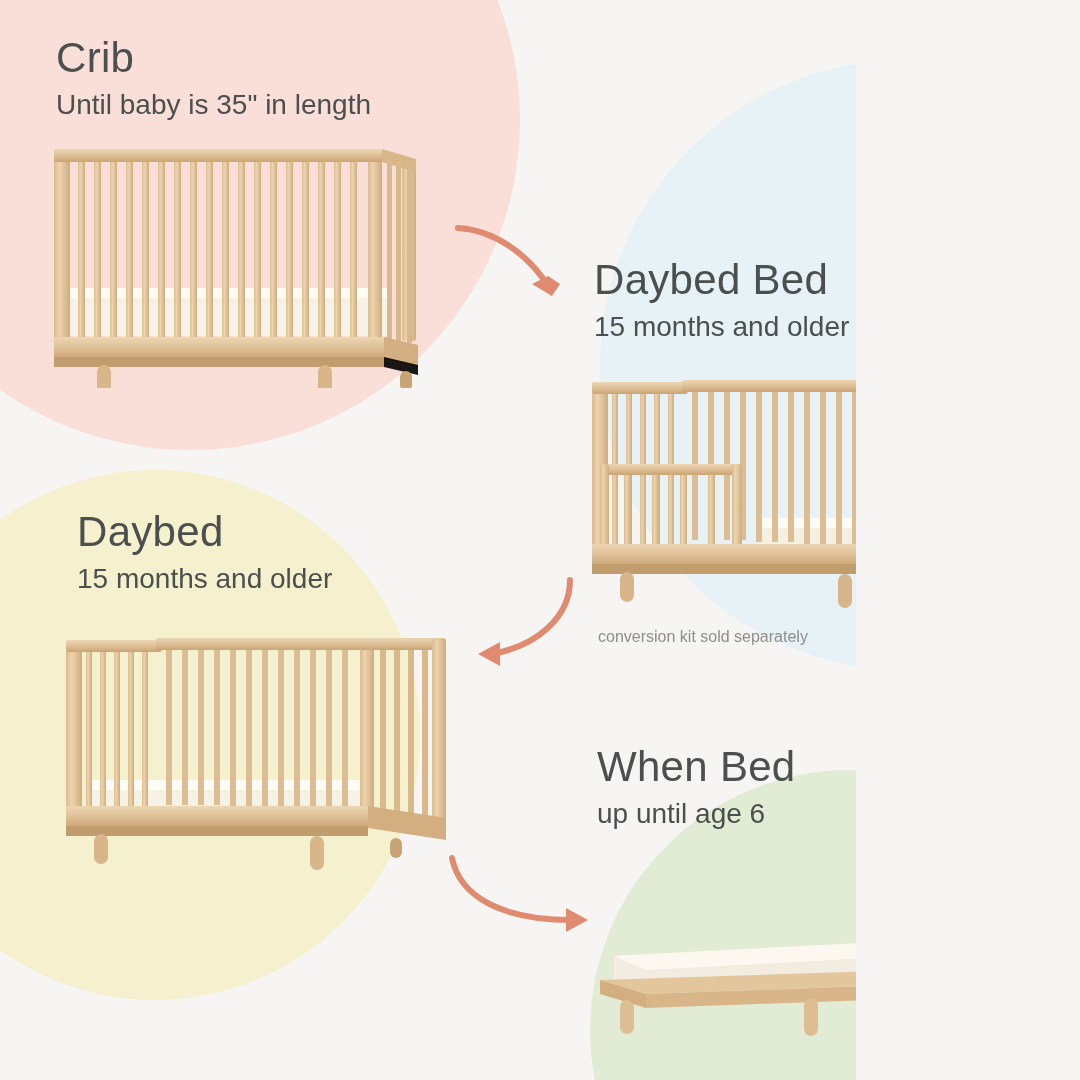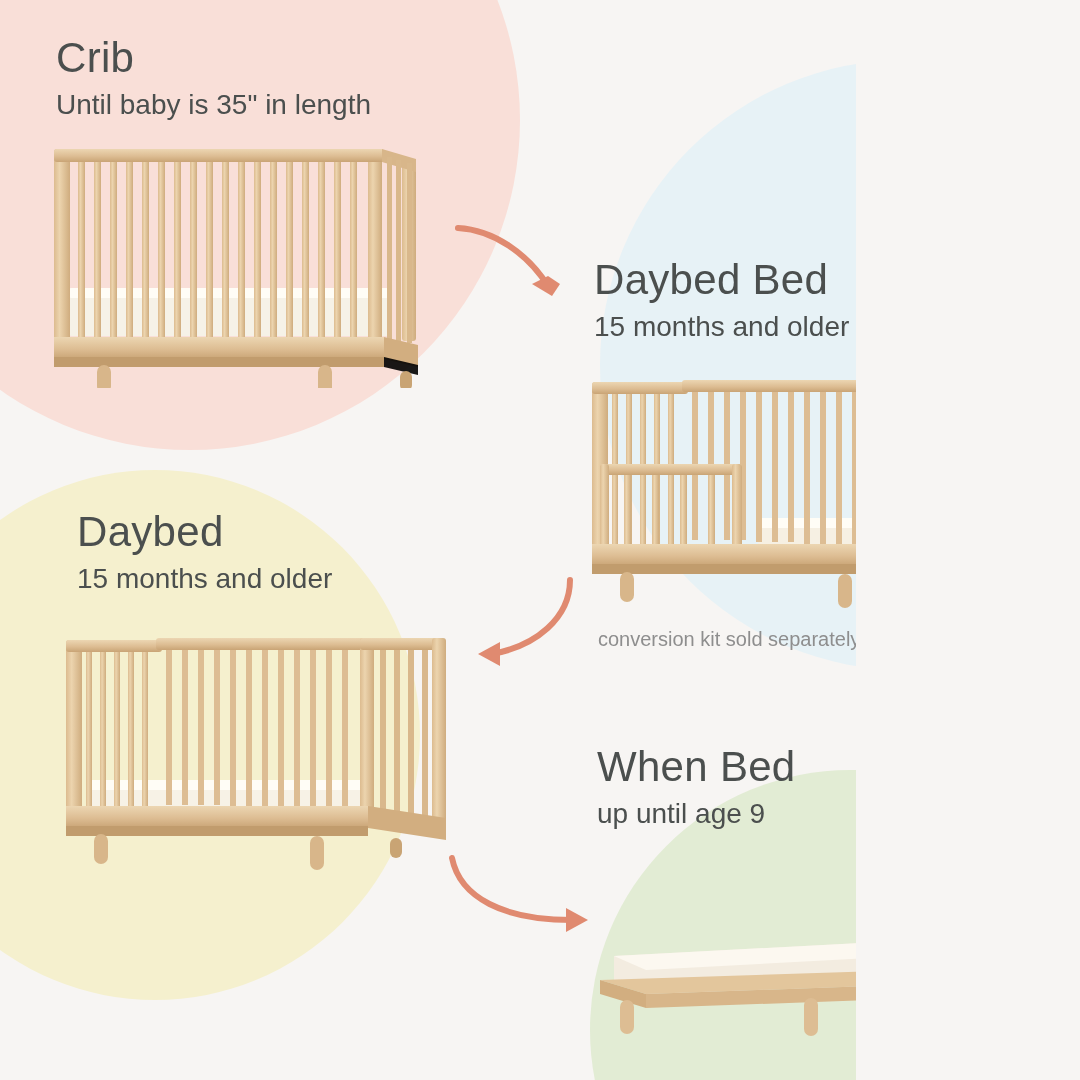--- a/index.html
+++ b/index.html
@@ -74,21 +74,21 @@
     font-size: 28px;
     font-weight: 400;
     color: #4b4f4e;
     line-height: 1.35;
     margin: 0;
     white-space: nowrap;
   }
   .note {
     position: absolute;
     z-index: 5;
-    font-size: 20px;
+    font-size: 16px;
     color: #8e8e8e;
     white-space: nowrap;
   }
 
   #txt-crib  { left: 56px;  top: 36px; }
   #txt-toddler { left: 594px; top: 258px; }
   #txt-daybed  { left: 77px;  top: 510px; }
   #txt-floor   { left: 597px; top: 745px; }
   #note-kit    { left: 598px; top: 628px; }
 
@@ -328,21 +328,21 @@
     <rect x="338" y="216" width="12" height="20" rx="6" fill="#c9a474"></rect>
   </svg>
 
   <svg class="arrow-svg" id="arrow-3" width="160" height="95" viewBox="0 0 160 95">
     <path d="M6,12 C14,52 58,74 126,74" fill="none" stroke="#e08a70" stroke-width="6" stroke-linecap="round"></path>
     <polygon points="142,74 120,62 120,86" fill="#e08a70"></polygon>
   </svg>
 
   <div class="textblock" id="txt-floor">
     <div class="stage-title">When Bed</div>
-    <div class="stage-sub">up until age 9</div>
+    <div class="stage-sub">up until age 6</div>
   </div>
 
   <svg class="bed-svg" id="img-floor" width="420" height="135" viewBox="0 0 420 135">
 
     <polygon points="28,48 368,30 396,44 396,74 60,86 28,74" fill="#f3ece0"></polygon>
     <polygon points="28,48 368,30 396,44 60,62" fill="#fcf8f0"></polygon>
     <polygon points="368,30 396,44 396,74 368,62" fill="#ece3d3"></polygon>
 
     <polygon points="14,72 60,86 400,74 388,60" fill="#e3c69c"></polygon>
     <polygon points="14,72 60,86 60,100 14,86" fill="#d2ae80"></polygon>

